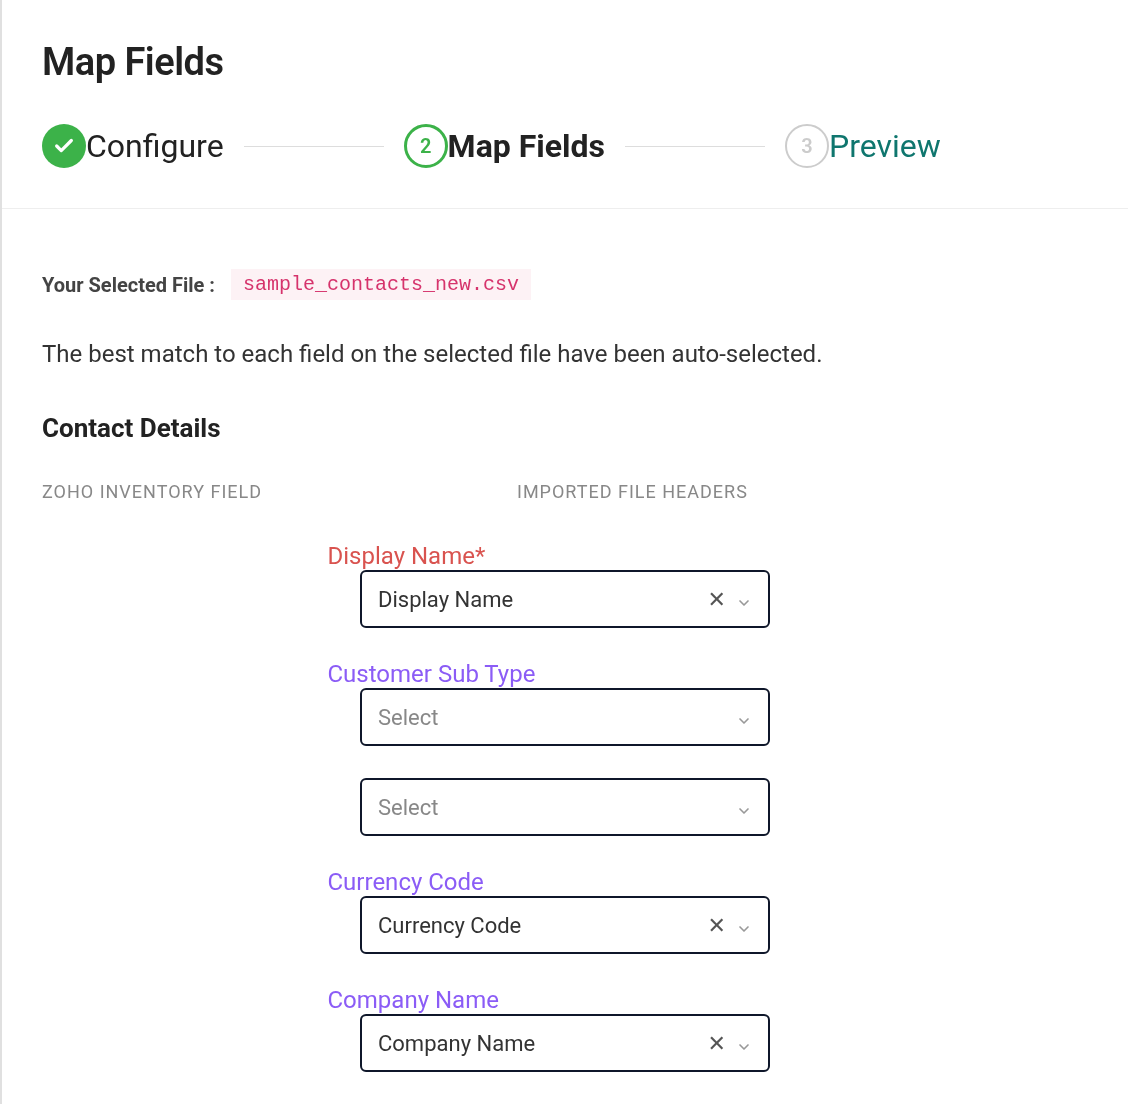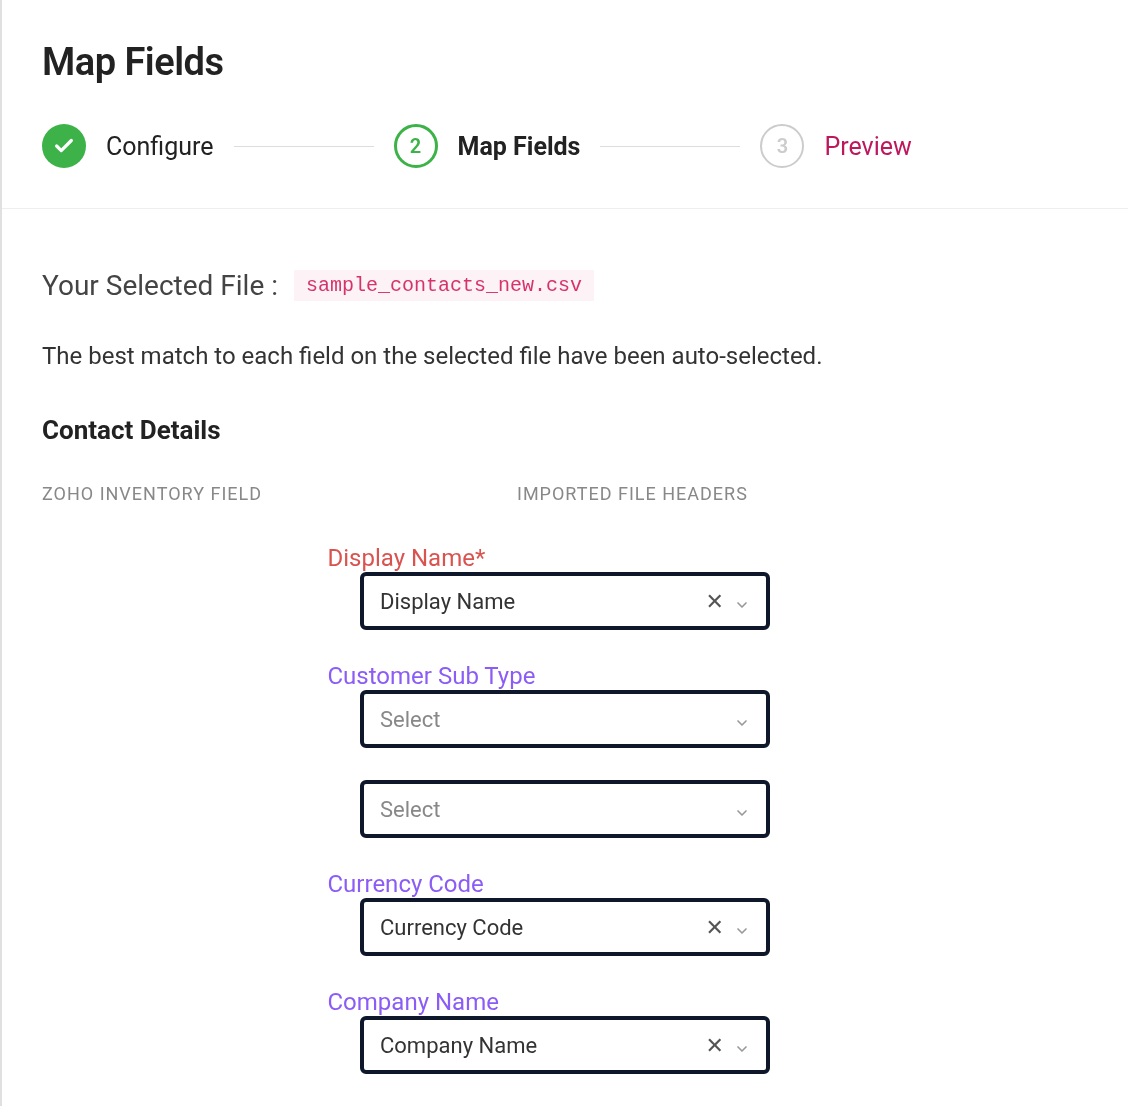--- a/index.html
+++ b/index.html
@@ -51,29 +51,29 @@
       background: #fff;
       border: 3px solid #3cb249;
       color: #3cb249;
     }
     .step-circle.inactive {
       background: #fff;
       border: 2px solid #ccc;
       color: #ccc;
     }
     .step-label {
-      margin-left: 20px;
-      font-size: 25px;
+      margin-left: 0;
+      font-size: 32px;
       color: #222;
     }
     .step-label.bold {
       font-weight: 700;
     }
     .step-label.muted {
-      color: #be185d;
+      color: #0f766e;
     }
     .step-connector {
       flex: 1;
       height: 1px;
       background: #ddd;
       margin: 0 20px;
       max-width: 140px;
     }
     .checkmark-svg {
       width: 22px;
@@ -83,22 +83,23 @@
       height: 1px;
       background: #eee;
       margin: 0 -40px 60px -40px;
     }
     .selected-file-row {
       display: flex;
       align-items: center;
       margin-bottom: 40px;
     }
     .selected-file-label {
-      font-size: 28px;
+      font-size: 20px;
       color: #444;
+      font-weight: bold;
     }
     .selected-file-name {
       font-family: "SFMono-Regular", Consolas, "Liberation Mono", Menlo, monospace;
       font-size: 20px;
       color: #d6336c;
       background: #fdf2f5;
       padding: 4px 12px;
       margin-left: 16px;
     }
     .description {
@@ -135,21 +136,21 @@
       width: 475px;
       font-size: 24px;
       color: #8b5cf6;
     }
     .field-label.required {
       color: #d9534f;
     }
     .select-box {
       width: 410px;
       height: 58px;
-      border: 4px solid #0f172a;
+      border: 2px solid #0f172a;
       border-radius: 6px;
       display: flex;
       align-items: center;
       padding: 0 16px;
       font-size: 22px;
       color: #333;
       background: #fff;
       cursor: pointer;
     }
     .select-box .value {

